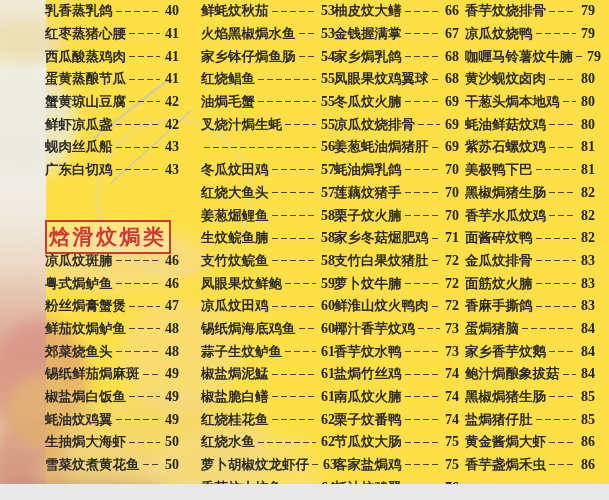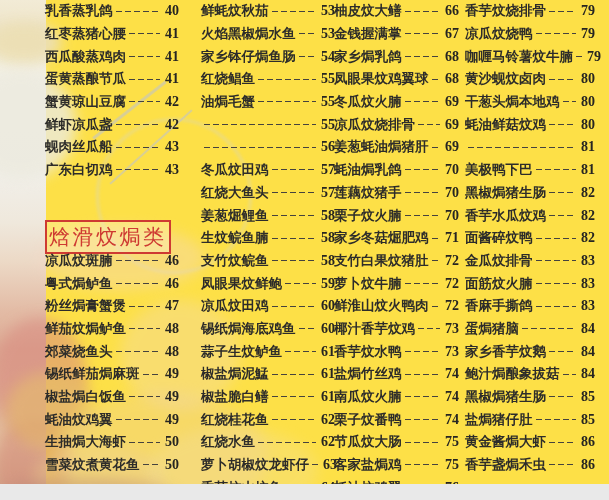--- a/index.html
+++ b/index.html
@@ -63,21 +63,21 @@
     background-position:left center;
   }
   .pg{
     font-weight:bold;font-size:14px;color:#262522;
     min-width:17px;text-align:right;white-space:nowrap;
   }
   .heading-wrap{
     height:68px;display:flex;align-items:center;
   }
   .heading{
-    font-size:21px;font-weight:normal;color:var(--accent,#ce3a32);
+    font-size:21px;font-weight:bold;color:var(--accent,#ce3a32);
     border:2px solid var(--accent,#ce3a32);
     padding:1px 2px;letter-spacing:2.5px;white-space:nowrap;
     background:rgba(255,250,246,.25);
     margin-top:43px;
   }
 </style>
 </head>
 <body>
 
 <div class="page">
@@ -214,20 +214,21 @@
           <span class="nm">红烧鲳鱼</span>
           <span class="leader"></span>
           <span class="pg">55</span>
         </div>
         <div class="row">
           <span class="nm">油焗毛蟹</span>
           <span class="leader"></span>
           <span class="pg">55</span>
         </div>
         <div class="row">
+          <span class="nm">叉烧汁焗生蚝</span>
           <span class="leader"></span>
           <span class="pg">55</span>
         </div>
         <div class="row">
           <span class="leader"></span>
           <span class="pg">56</span>
         </div>
         <div class="row">
           <span class="nm">冬瓜炆田鸡</span>
           <span class="leader"></span>
@@ -441,20 +442,21 @@
           <span class="nm">干葱头焗本地鸡</span>
           <span class="leader"></span>
           <span class="pg">80</span>
         </div>
         <div class="row">
           <span class="nm">蚝油鲜菇炆鸡</span>
           <span class="leader"></span>
           <span class="pg">80</span>
         </div>
         <div class="row">
+          <span class="nm">紫苏石螺炆鸡</span>
           <span class="leader"></span>
           <span class="pg">81</span>
         </div>
         <div class="row">
           <span class="nm">美极鸭下巴</span>
           <span class="leader"></span>
           <span class="pg">81</span>
         </div>
         <div class="row">
           <span class="nm">黑椒焗猪生肠</span>

